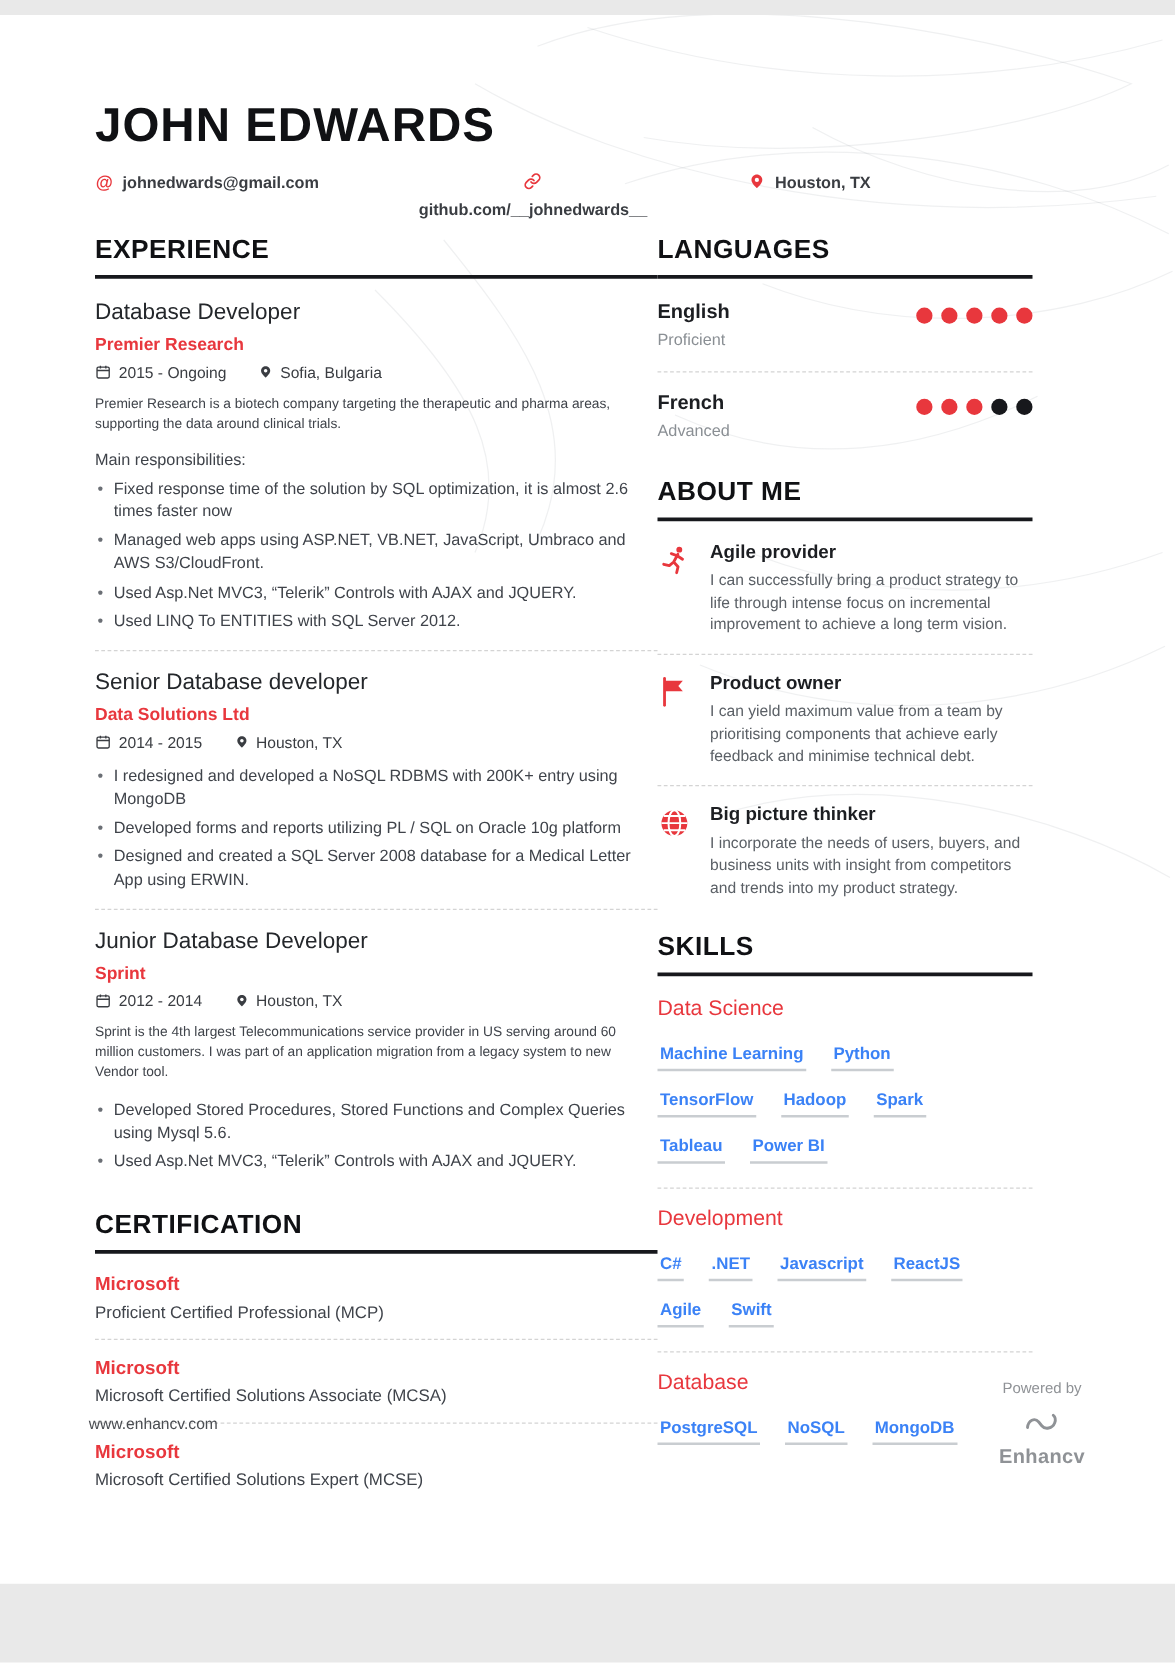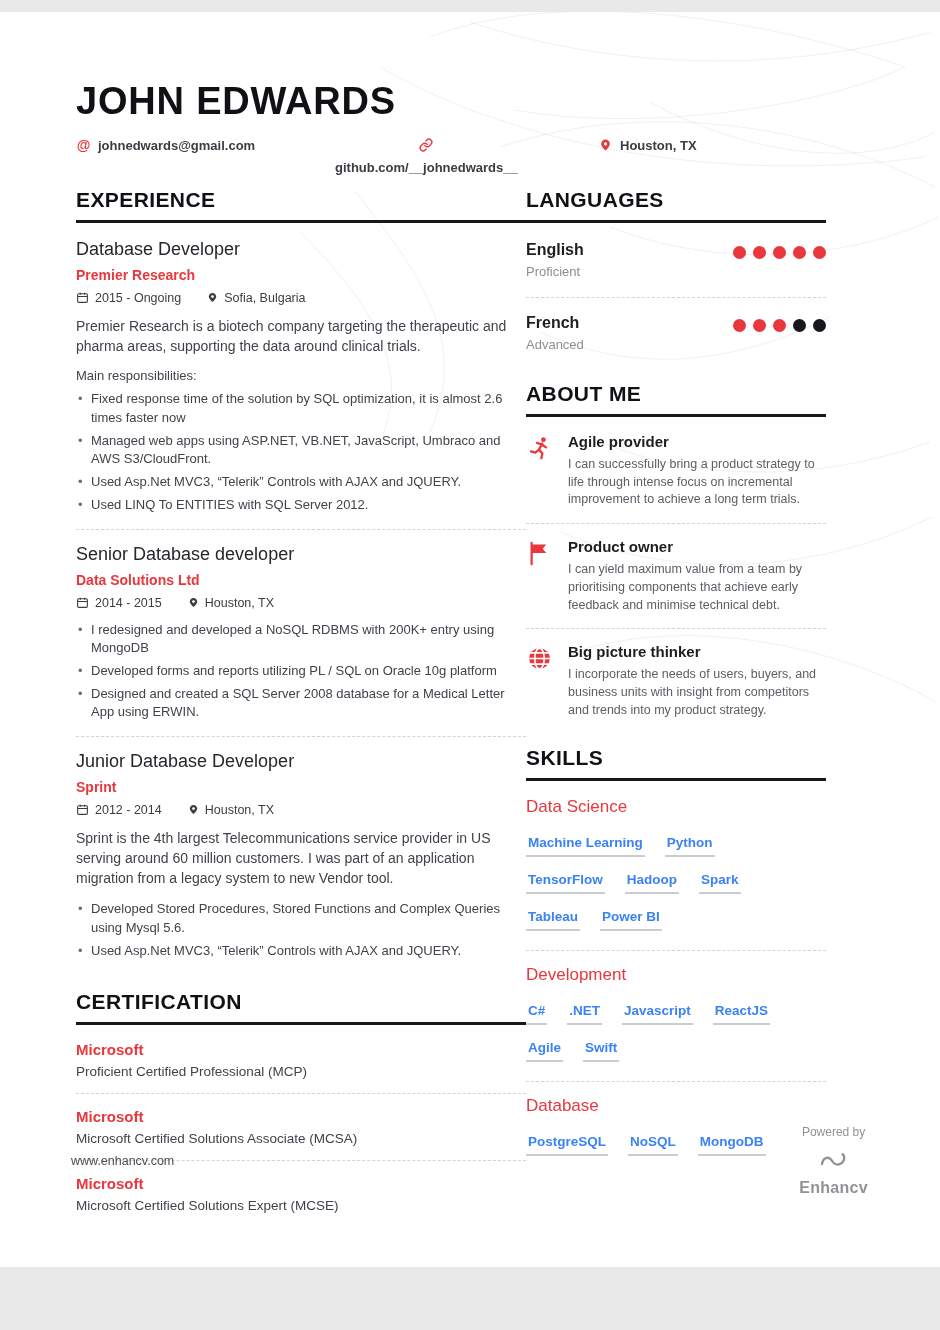--- a/index.html
+++ b/index.html
@@ -44,21 +44,21 @@
   }
   section { margin-bottom: 30px; }
 
   .dashed { border-top: 1px dashed #d4d4d4; margin: 14px 0; }
 
   
   .job-role { font-size: 18px; font-weight: 400; color: #24272b; margin-bottom: 7px; }
   .job-company { font-size: 14px; font-weight: 700; color: var(--accent); margin-bottom: 8px; }
   .job-meta { display: flex; align-items: center; gap: 26px; font-size: 12.5px; color: #3a3d42; margin-bottom: 11px; }
   .meta-item { display: flex; align-items: center; gap: 6px; }
-  .job-summary { font-size: 14px; line-height: 1.45; color: var(--body); margin-bottom: 12px; }
+  .job-summary { font-size: 11px; line-height: 1.45; color: var(--body); margin-bottom: 12px; }
   .job-intro { font-size: 13px; color: var(--body); margin-bottom: 7px; }
   .job-bullets { list-style: none; }
   .job-bullets li {
     position: relative; padding-left: 15px; font-size: 13px; line-height: 1.4;
     color: var(--body); margin-bottom: 5px;
   }
   .job-bullets li::before { content: "•"; position: absolute; left: 2px; top: 0; color: #6b6f75; }
 
   
   .cert-issuer { font-size: 15px; font-weight: 700; color: var(--accent); margin-bottom: 6px; }
@@ -303,21 +303,21 @@
         <section style="margin-bottom:26px;">
           <h2 class="sec-title">ABOUT ME</h2>
 
           <div class="about-item">
             <svg class="about-icon" viewBox="0 0 24 24" fill="none" stroke="#e8373d" stroke-width="2" stroke-linecap="round" stroke-linejoin="round">
               <circle cx="15.5" cy="4.2" r="2.1" fill="#e8373d" stroke="none"></circle>
               <path d="M14.5 7.5 L11.5 13 M14 8.5 L17.8 11 M14 8.5 L9.8 7 M11.5 13 L14.6 16.4 L13.6 20.6 M11.5 13 L8.4 15.6 L4.4 14.6"></path>
             </svg>
             <div>
               <div class="about-head">Agile provider</div>
-              <div class="about-text">I can successfully bring a product strategy to life through intense focus on incremental improvement to achieve a long term trials.</div>
+              <div class="about-text">I can successfully bring a product strategy to life through intense focus on incremental improvement to achieve a long term vision.</div>
             </div>
           </div>
           <div class="dashed"></div>
 
           <div class="about-item">
             <svg class="about-icon" viewBox="0 0 24 24">
               <path d="M5 2.5v19" stroke="#e8373d" stroke-width="2" stroke-linecap="round"></path>
               <path d="M5 4h13l-3.2 3.8L18 11.6H5z" fill="#e8373d"></path>
             </svg>
             <div>

